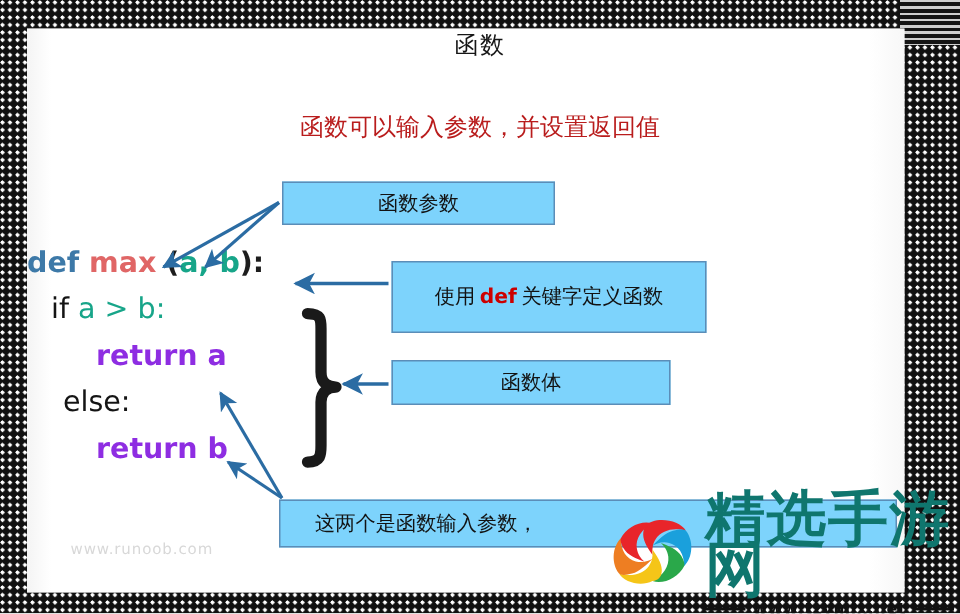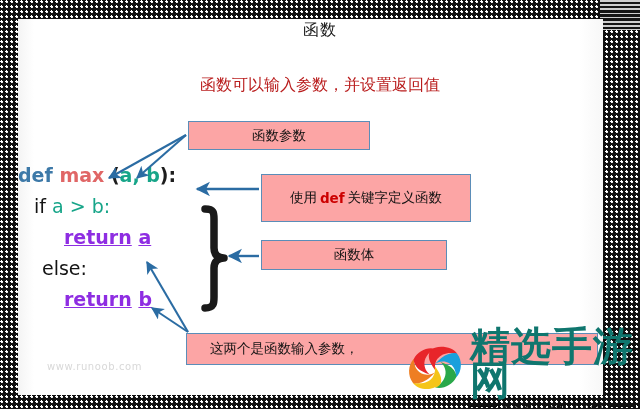--- a/index.html
+++ b/index.html
@@ -89,27 +89,27 @@
   .ln-1 { padding-left: 0px; }
   .ln-2 { padding-left: 16px; font-weight: 400;}
   .ln-3 { padding-left: 46px; }
   .ln-4 { padding-left: 24px; font-weight: 400;}
   .ln-5 { padding-left: 46px; }
   .kw-def   { color: #3d79a8; }
   .fn-name  { color: #e06666; }
   .punct    { color: #1d1d1d; font-weight: 700; }
   .var      { color: #17a589; }
   .plain    { color: #141414; }
-  .kw-ret   { color: #8e2de2; text-decoration: underline; }
+  .kw-ret   { color: #8e2de2; }
 
   
   .box {
     position: absolute;
     border: 1px solid #5b8db8;
-    background: #fca5a5;
+    background: #7dd3fc;
     box-sizing: border-box;
     display: flex;
     align-items: center;
     justify-content: center;
     font-size: 13.5px;
     color: #121212;
     text-align: left;
   }
   #box-params  { left: 188px; top: 121px; width: 182px; height: 29px; }
   #box-def     { left: 261px; top: 174px; width: 210px; height: 48px; }

